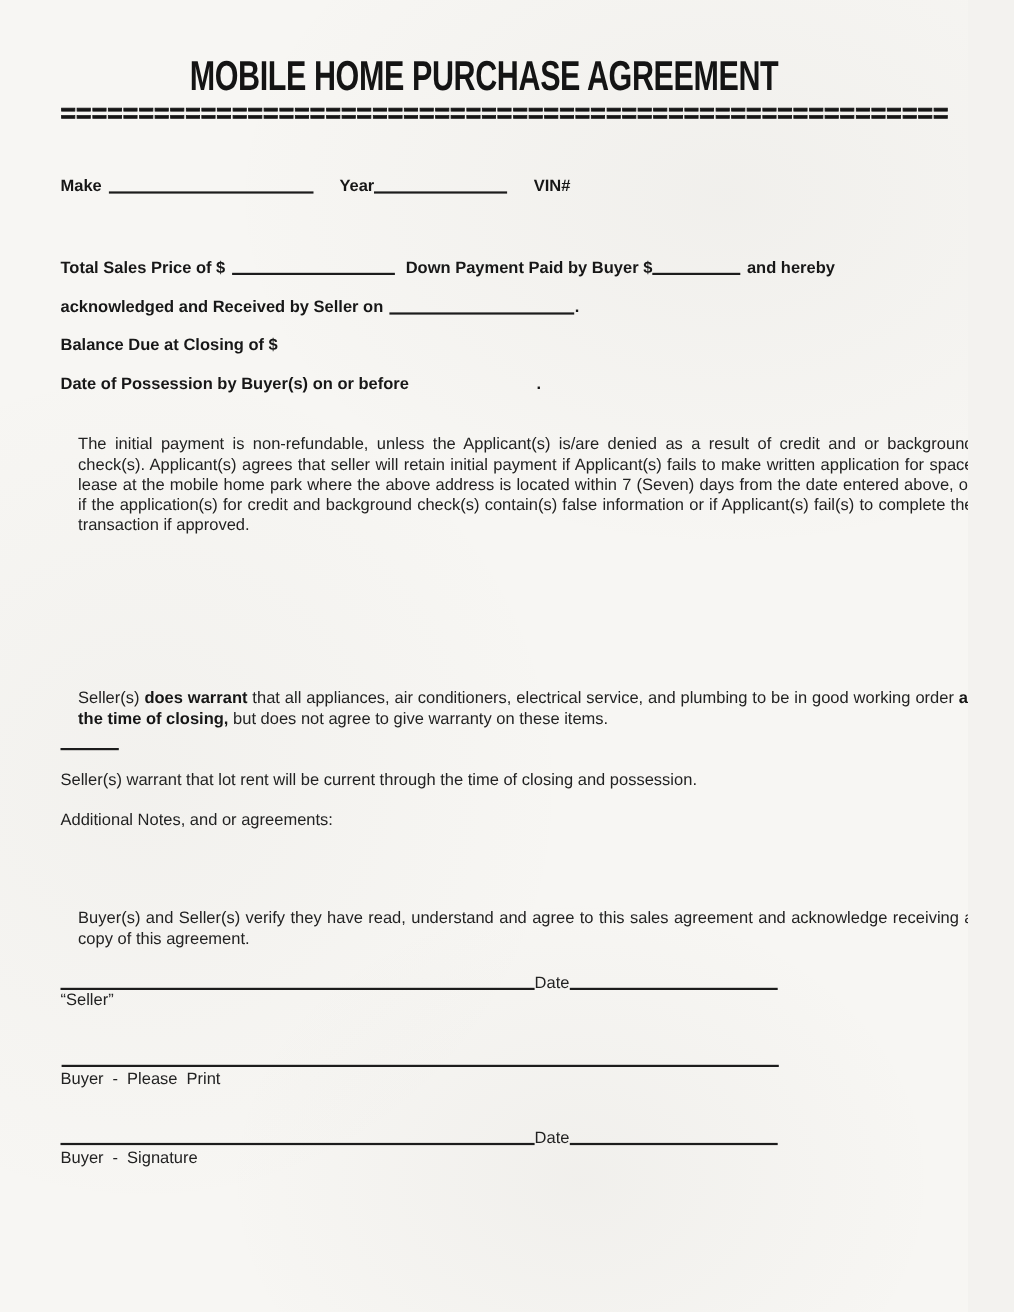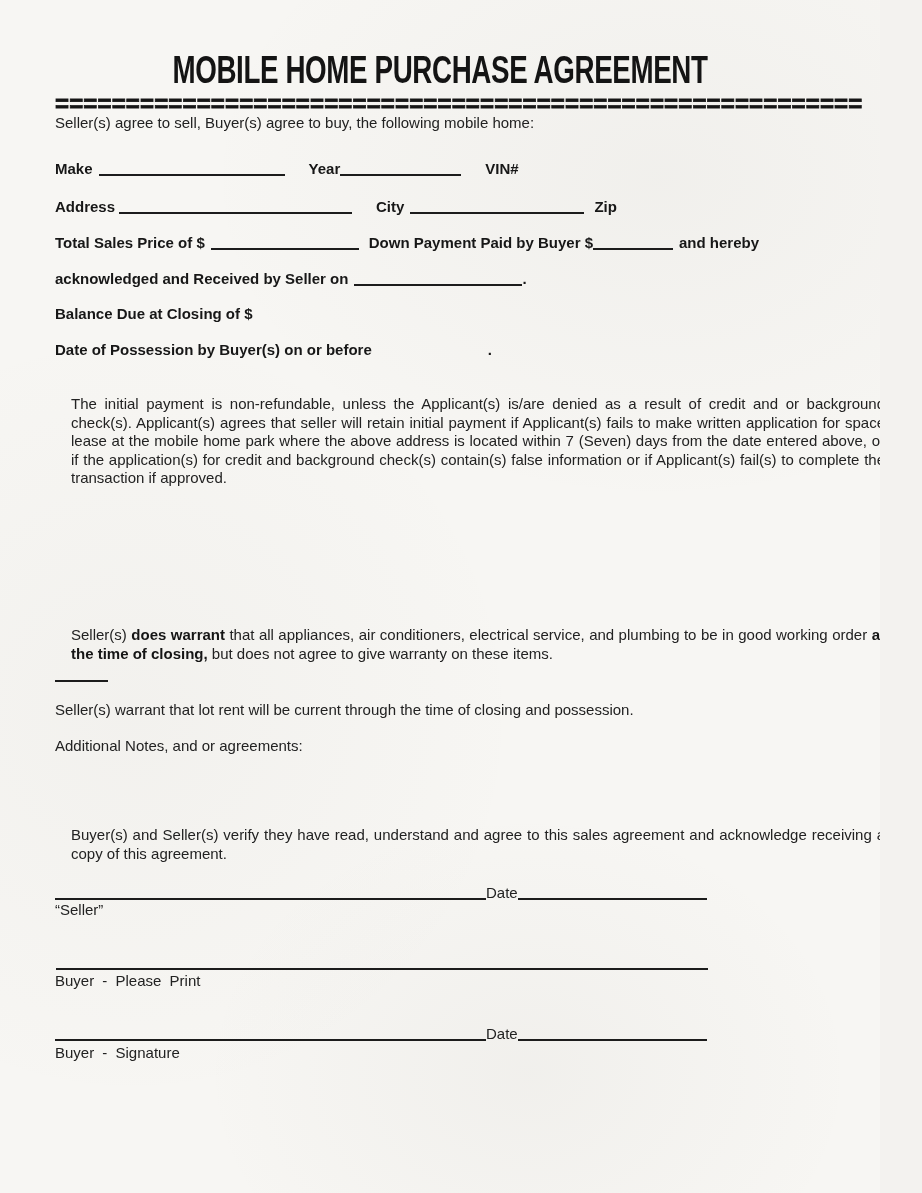--- a/index.html
+++ b/index.html
@@ -81,29 +81,25 @@
 </style>
 </head>
 <body>
 
 <div class="page">
 
   <h1 class="title">MOBILE HOME PURCHASE AGREEMENT</h1>
 
   <div class="divider">=========================================================</div>
 
-  <div class="abs txt" style="top:114px">Seller(s) agree to sell, Buyer(s) agree to buy, the following mobile home:</div>
 
   <div class="abs frow" style="top:158px">
     <span>Make</span><span class="bl ml6" style="width:186px"></span><span class="ml14">Year</span><span class="bl" style="width:121px"></span><span class="ml14">VIN#</span>
   </div>
 
-  <div class="abs frow" style="top:196px">
-    <span>Address</span><span class="bl ml4" style="width:233px"></span><span class="ml14">City</span><span class="bl ml6" style="width:174px"></span><span class="ml10">Zip</span>
-  </div>
 
   <div class="abs frow" style="top:232px">
     <span>Total Sales Price of $</span><span class="bl ml6" style="width:148px"></span><span class="ml10">Down Payment Paid by Buyer $</span><span class="bl" style="width:80px"></span><span class="ml6">and hereby</span>
   </div>
 
   <div class="abs frow" style="top:268px">
     <span>acknowledged and Received by Seller on</span><span class="bl ml6" style="width:168px"></span><span>.</span>
   </div>
 
   <div class="abs frow" style="top:305px">

